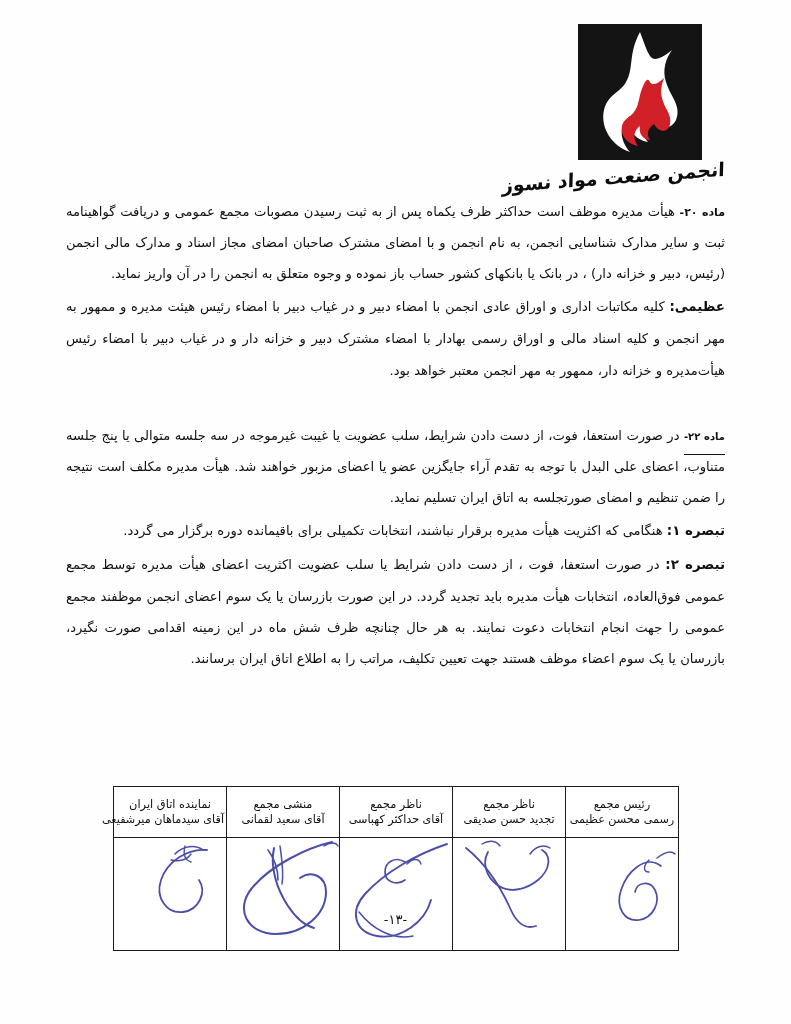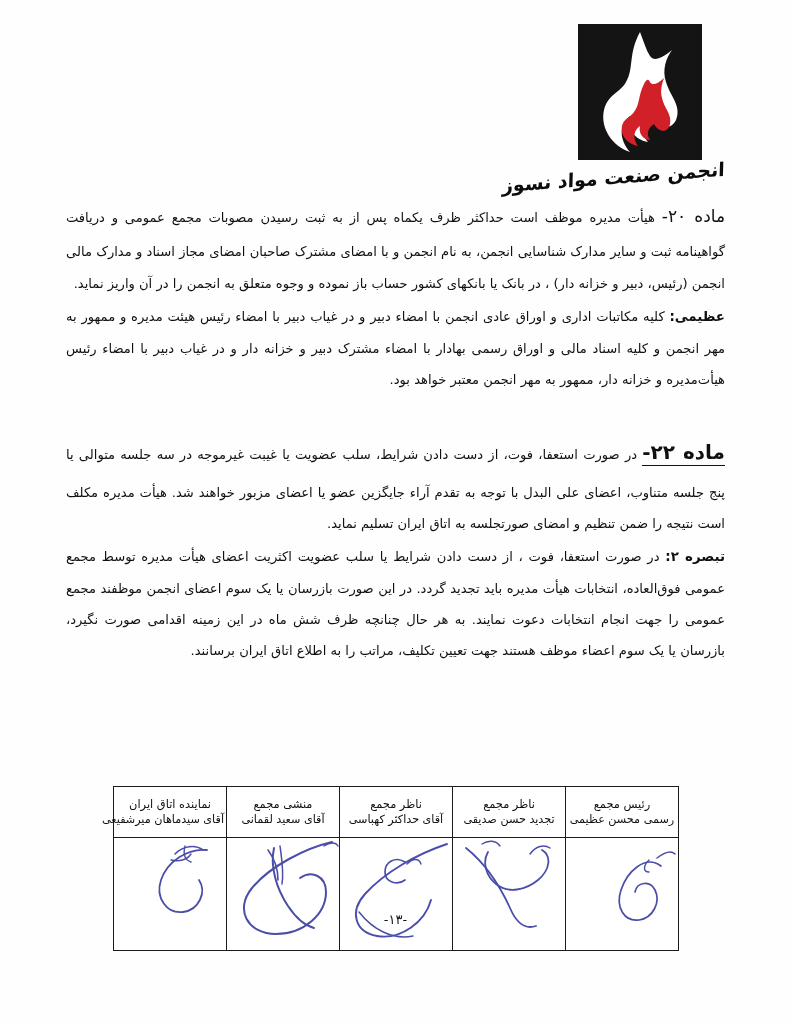--- a/index.html
+++ b/index.html
@@ -71,28 +71,28 @@
   .para {
     font-size: 13.1px;
     line-height: 2.38;
     margin: 0 0 2px 0;
     color: #101010;
     direction: rtl;
   }
   .para.gap-large { margin-top: 34px; }
 
   .lead {
-    font-weight: 400;
-    font-size: 17px;
+    font-weight: 700;
+    font-size: 11px;
   }
   .lead-underline {
     font-weight: 700;
-    font-size: 20px;
+    font-size: 10px;
     border-bottom: 1.6px solid #111;
-    padding-bottom: 1px;
+    padding-bottom: 12px;
   }
   .note-lead {
     font-weight: 700;
     font-size: 13.4px;
   }
 
   
   .sig-section {
     position: absolute;
     top: 770px;
@@ -194,20 +194,23 @@
 
 
     <p class="para">
       <span class="note-lead">عظیمی:</span><span> کلیه مکاتبات اداری و اوراق عادی انجمن با امضاء دبیر و در غیاب دبیر با امضاء رئیس هیئت مدیره و ممهور به مهر انجمن و کلیه اسناد مالی و اوراق رسمی بهادار با امضاء مشترک دبیر و خزانه دار و در غیاب دبیر با امضاء رئیس هیأت‌مدیره و خزانه دار، ممهور به مهر انجمن معتبر خواهد بود.</span>
     </p>
 
     <p class="para gap-large">
       <span class="lead-underline">ماده ۲۲-</span><span> در صورت استعفا، فوت، از دست دادن شرایط، سلب عضویت یا غیبت غیرموجه در سه جلسه متوالی یا پنج جلسه متناوب، اعضای علی البدل با توجه به تقدم آراء جایگزین عضو یا اعضای مزبور خواهند شد. هیأت مدیره مکلف است نتیجه را ضمن تنظیم و امضای صورتجلسه به اتاق ایران تسلیم نماید.</span>
     </p>
 
+    <p class="para">
+      <span class="note-lead">تبصره ۱:</span><span> هنگامی که اکثریت هیأت مدیره برقرار نباشند، انتخابات تکمیلی برای باقیمانده دوره برگزار می گردد.</span>
+    </p>
 
     <p class="para">
       <span class="note-lead">تبصره ۲:</span><span> در صورت استعفا، فوت ، از دست دادن شرایط یا سلب عضویت اکثریت اعضای هیأت مدیره توسط مجمع عمومی فوق‌العاده، انتخابات هیأت مدیره باید تجدید گردد. در این صورت بازرسان یا یک سوم اعضای انجمن موظفند مجمع عمومی را جهت انجام انتخابات دعوت نمایند. به هر حال چنانچه ظرف شش ماه در این زمینه اقدامی صورت نگیرد، بازرسان یا یک سوم اعضاء موظف هستند جهت تعیین تکلیف، مراتب را به اطلاع اتاق ایران برسانند.</span>
     </p>
 
   </div>
 
 
   <table class="sig-table">
     <tbody>

